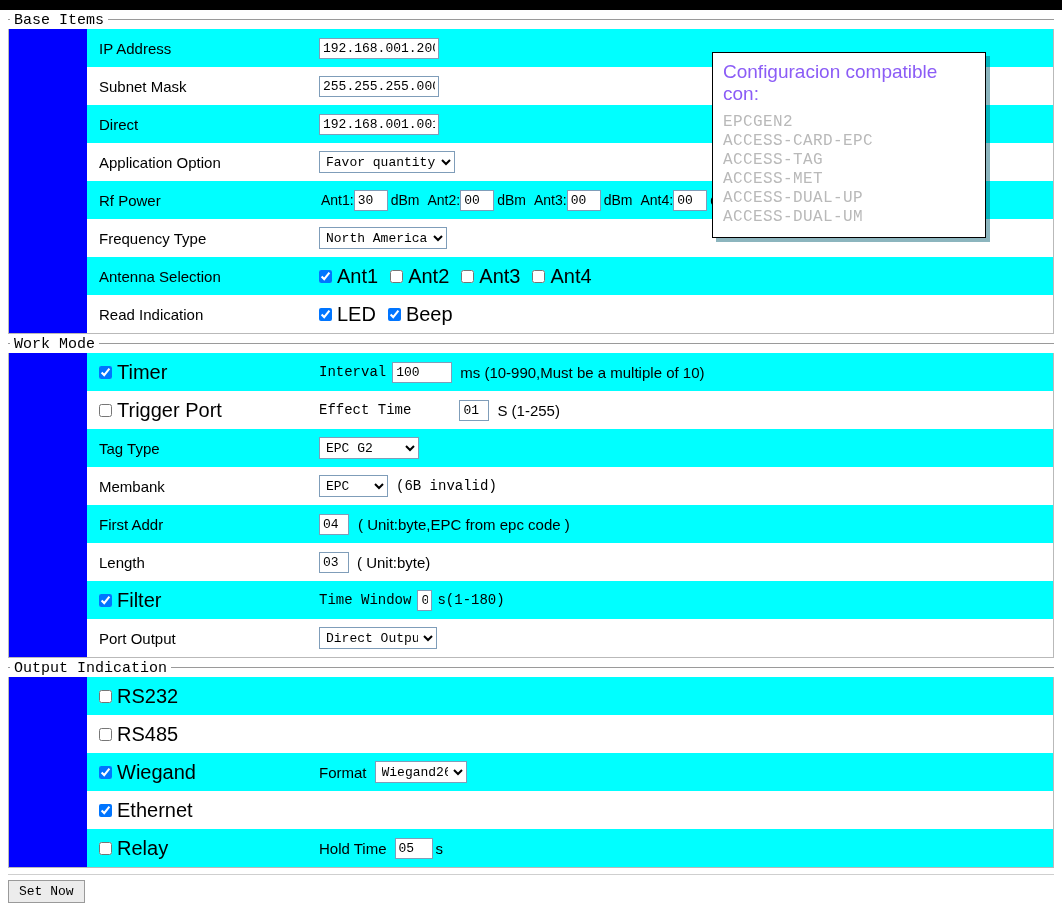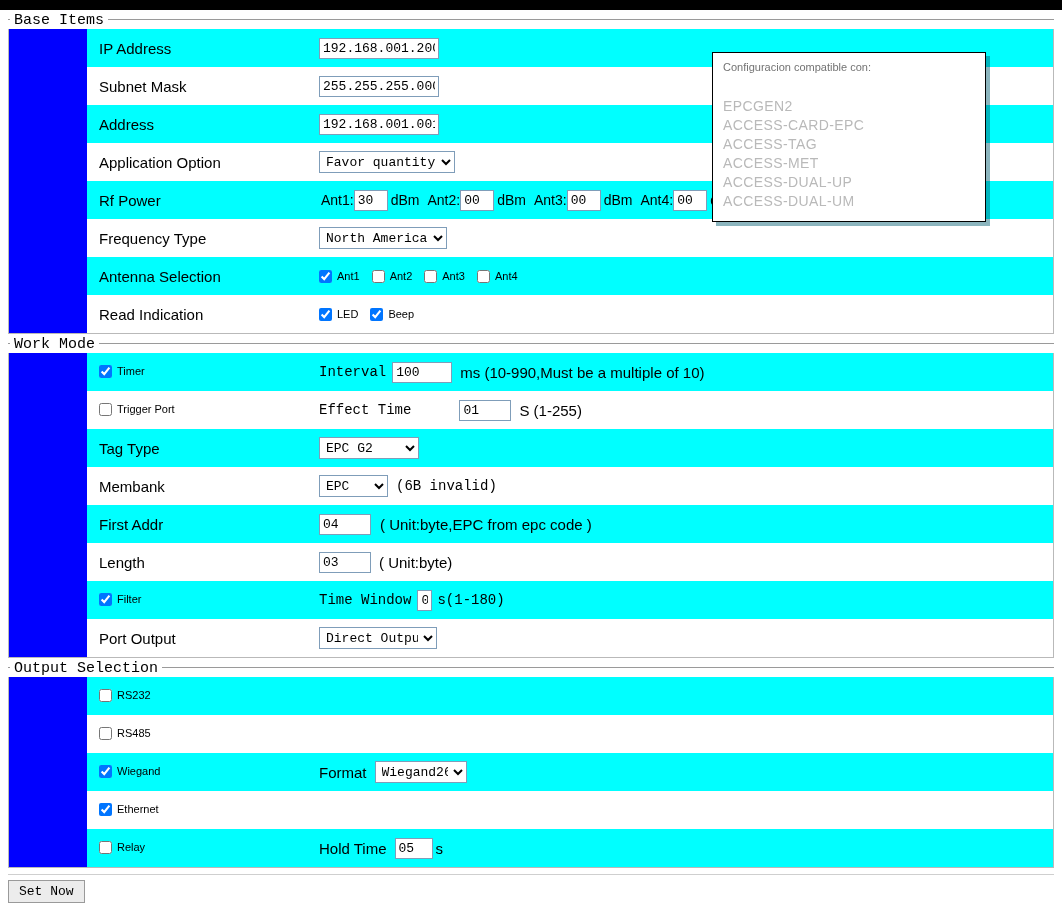--- a/index.html
+++ b/index.html
@@ -59,21 +59,21 @@
     font-family:"Liberation Mono", monospace;
     font-size:13px;
     border:1px solid #7f9db9;
     background:#fff;
     padding:2px 3px;
     box-sizing:border-box;
     height:21px;
   }
   .ip-input{width:120px;}
   .small-input{width:34px;text-align:left;}
-  .mid-input{width:52px;}
+  .mid-input{width:30px;}
   .w60{width:60px;}
   select{
     font-family:Liberation Mono, monospace;
     font-size:13px;
     border:1px solid #7f9db9;
     background:#fff;
     height:22px;
     padding:1px 2px;
   }
   .mono{font-family:"Liberation Mono", monospace;font-size:14px;}
@@ -86,38 +86,38 @@
   .tooltip{
     position:absolute;
     left:712px;top:52px;
     width:252px;
     background:#ffffff;
     border:1px solid #000;
     box-shadow:4px 4px 0 rgba(0,90,110,0.45);
     padding:8px 10px 10px 10px;
     z-index:50;
   }
-  .tooltip .t-title{font-size:11px;color:#737373;margin-bottom:24px;}
+  .tooltip .t-title{font-size:19px;color:#8b5cf6;margin-bottom:8px;}
   .tooltip .t-item{
-    font-family:Liberation Sans, sans-serif;
-    font-size:14px;color:#b9b9b9;line-height:19px;letter-spacing:0.4px;
+    font-family:Liberation Mono, monospace;
+    font-size:16px;color:#b9b9b9;line-height:19px;letter-spacing:0.4px;
   }
   .footer{margin:12px 0 0 8px;}
   .setnow{
     font-family:"Liberation Mono", monospace;
     font-size:13px;
     background:#ececec;
     border:1px solid #9a9a9a;
     padding:3px 10px;
   }
   .footline{
     position:absolute;left:8px;right:8px;top:874px;
     border-top:1px solid #cfcfcf;
   }
-  .chk-label{font-size:11px;text-align:right;}
+  .chk-label{font-size:20px;text-align:right;}
   .sel-gap{margin-left:6px;}
 </style>
 </head>
 <body>
 
 <div class="topbar"></div>
 
 <div class="section">
   <div class="fieldset-head">
     <div class="fieldset-line"></div>
@@ -131,21 +131,21 @@
         <div class="label">IP Address</div>
         <input type="text" class="ip-input" value="192.168.001.200" style="">
       </div>
 
       <div class="row white">
         <div class="label">Subnet Mask</div>
         <input type="text" class="ip-input" value="255.255.255.000" style="">
       </div>
 
       <div class="row cyan">
-        <div class="label">Address</div>
+        <div class="label">Direct</div>
         <input type="text" class="ip-input" value="192.168.001.001" style="">
       </div>
 
       <div class="row white">
         <div class="label">Application Option</div>
         <select>
           <option>Favor quantity</option>
         </select>
       </div>
 
@@ -287,21 +287,21 @@
         </select>
       </div>
 
     </div>
   </div>
 </div>
 
 <div class="section">
   <div class="fieldset-head">
     <div class="fieldset-line"></div>
-    <span class="fieldset-title">Output Selection</span>
+    <span class="fieldset-title">Output Indication</span>
   </div>
   <div class="panel">
     <div class="bluebar"></div>
     <div class="rows">
 
       <div class="row cyan">
         <div class="label">
           <label class="cbwrap">
             <input type="checkbox" style="">
             <span class="chk-label">RS232</span>

